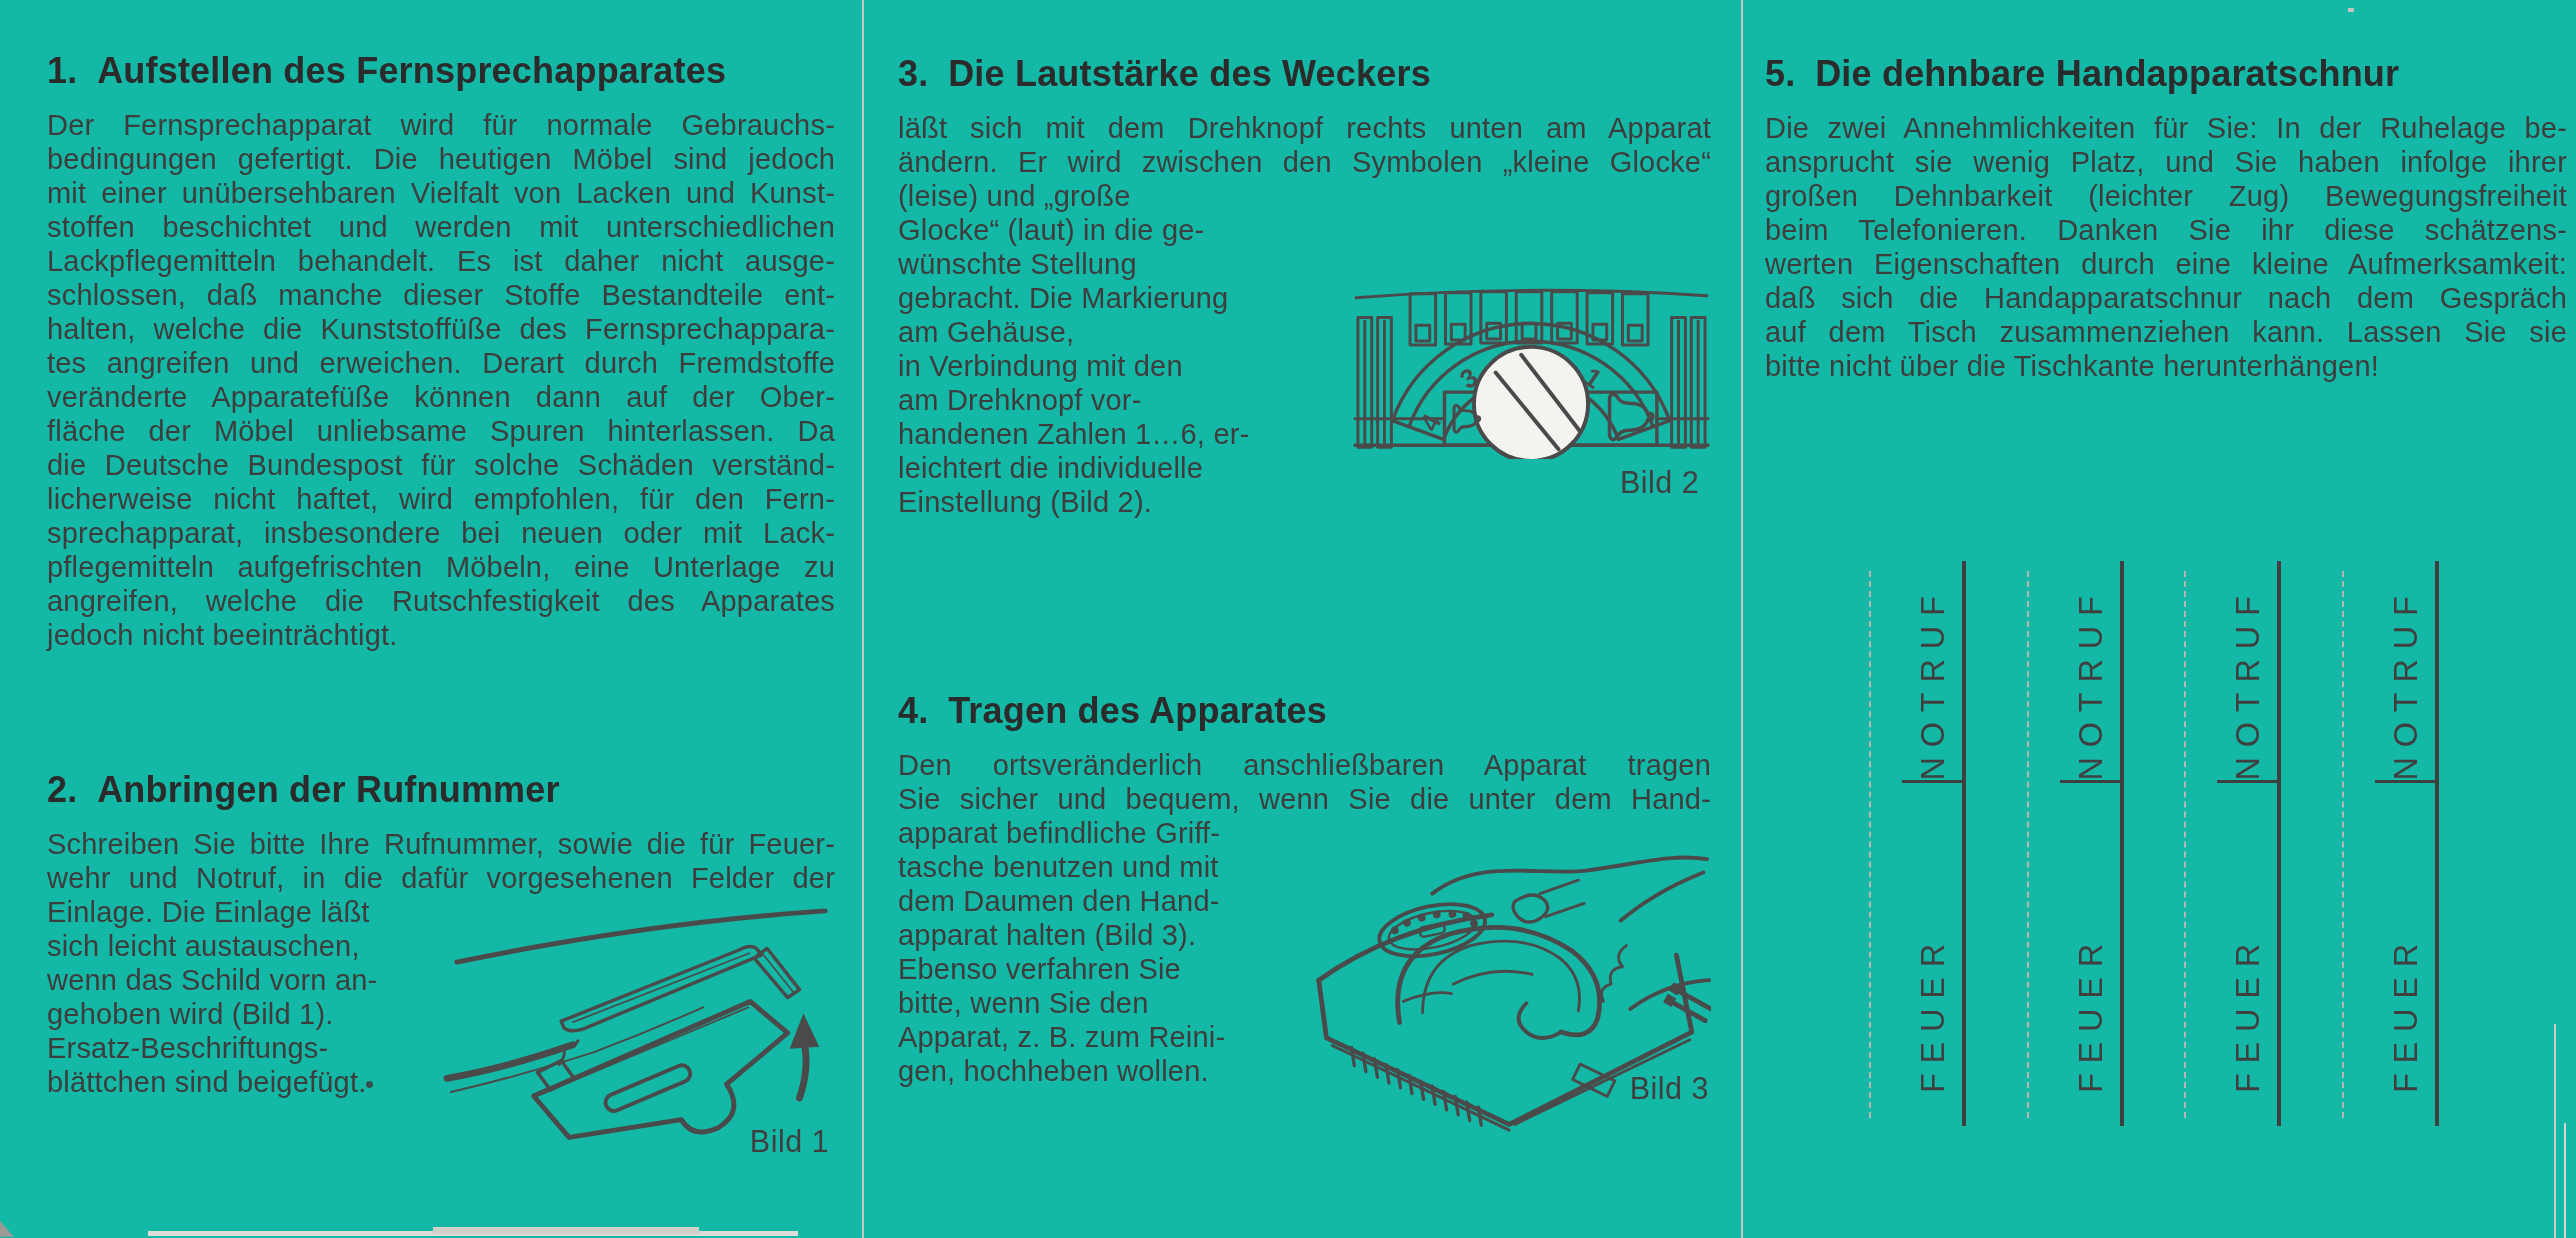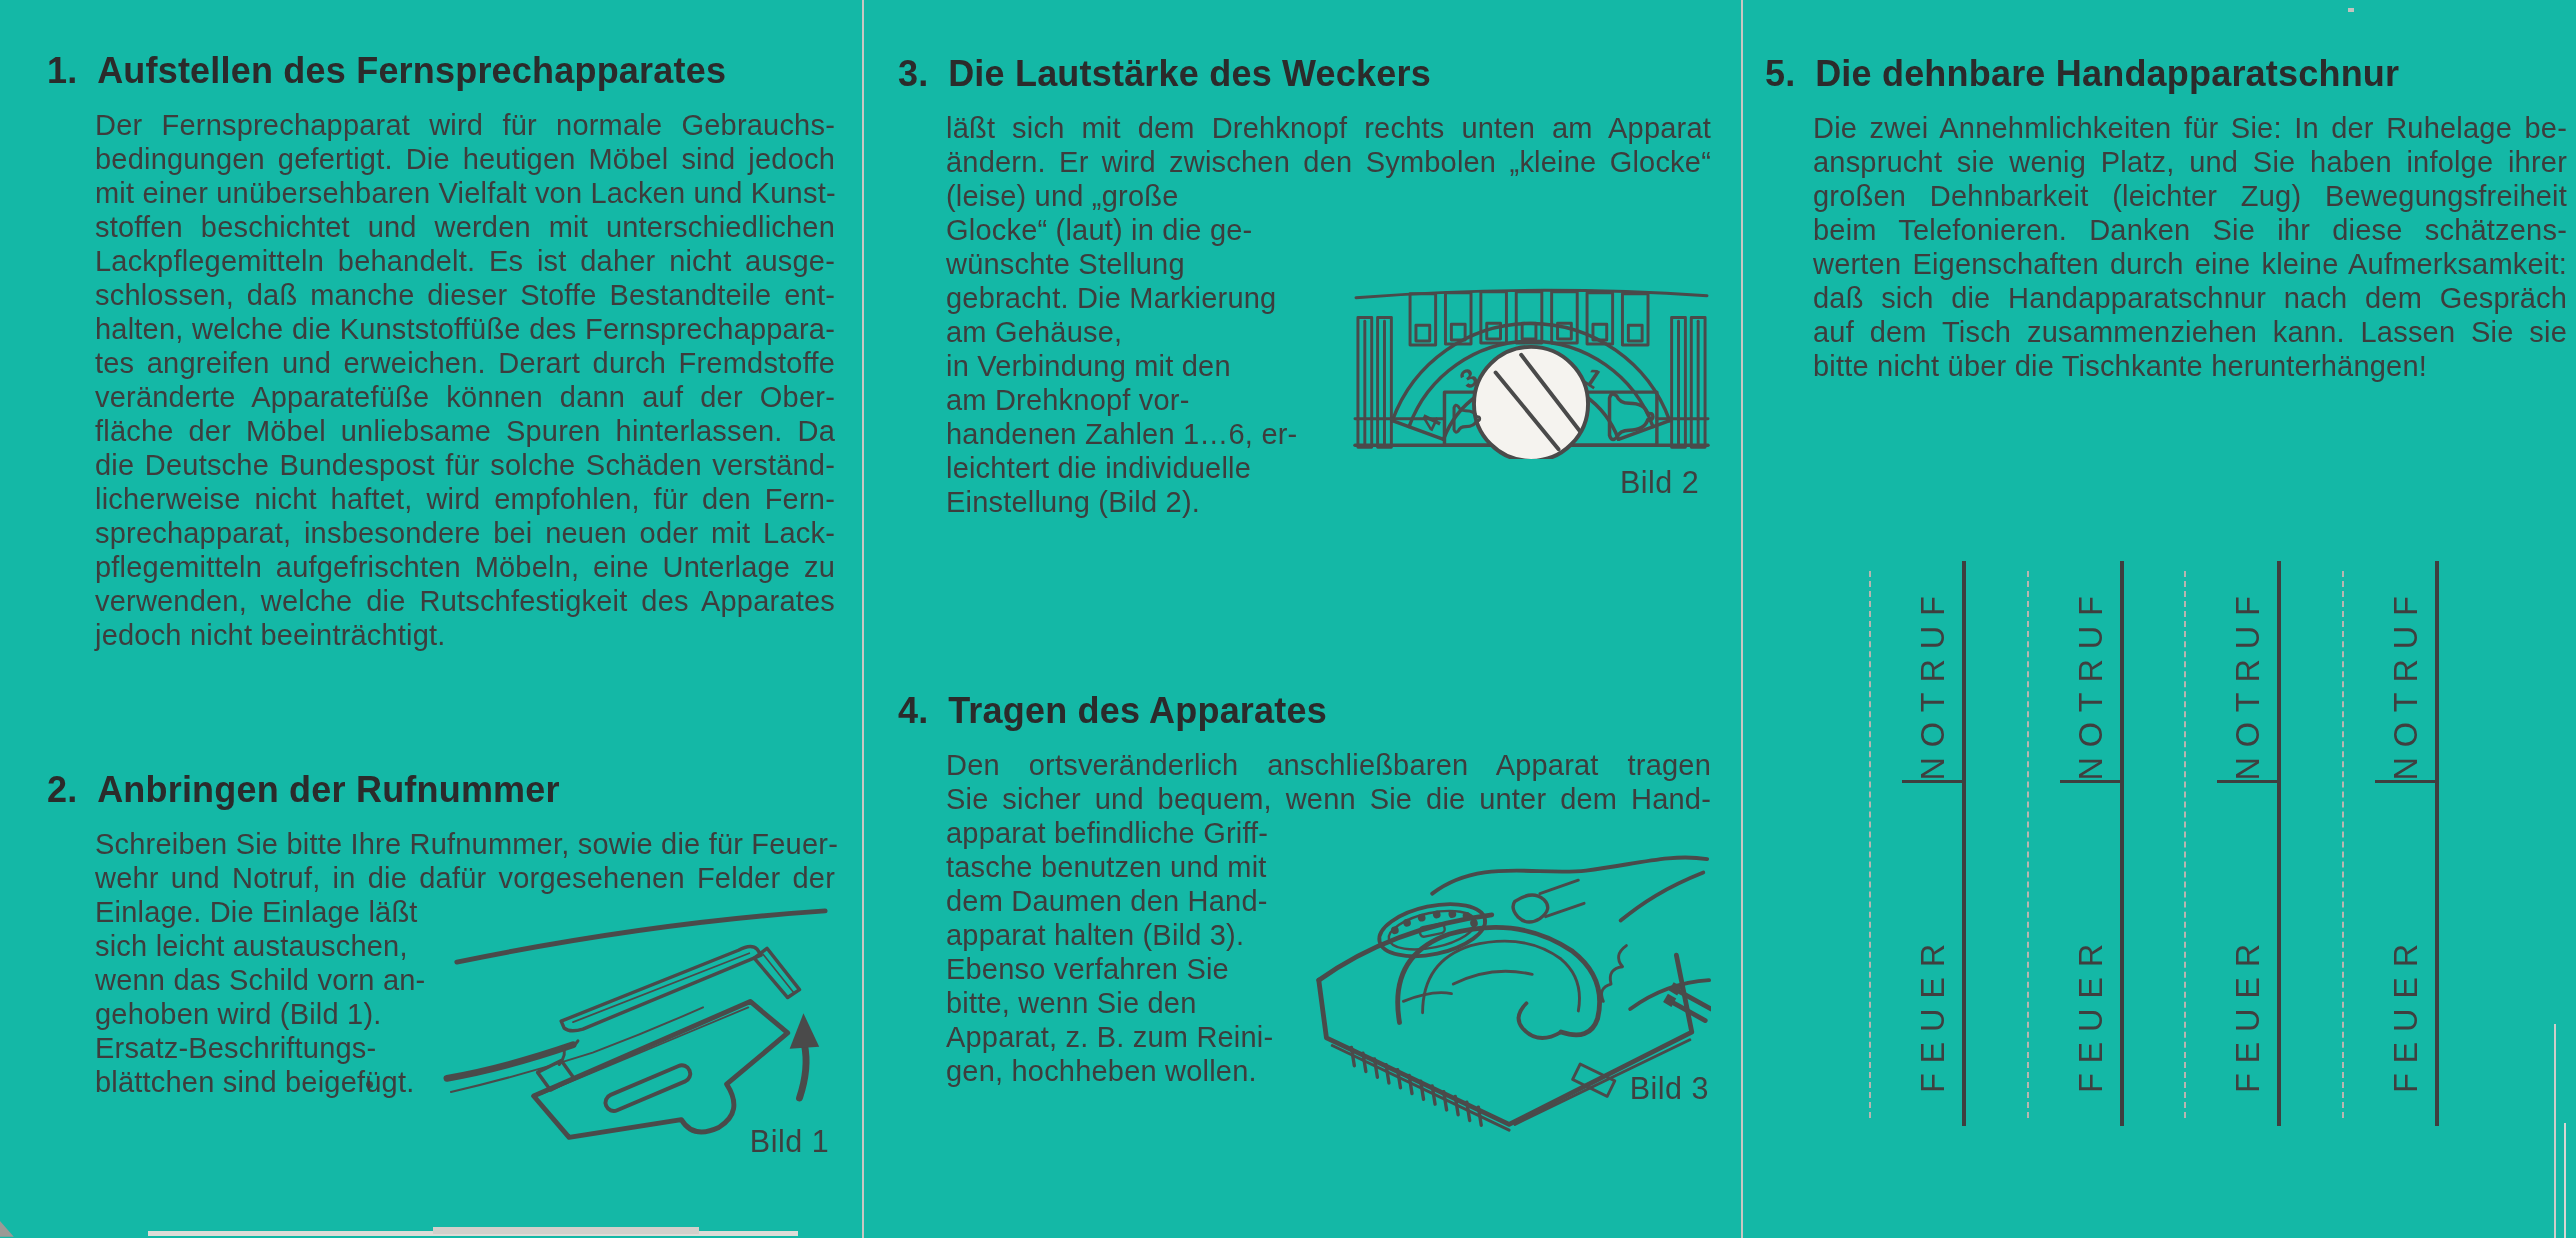--- a/index.html
+++ b/index.html
@@ -10,21 +10,21 @@
     color:#3d3d3d;
   }
   .fold { position:absolute; top:0; bottom:0; width:2px; background:#c9c6c1; }
   .col { position:absolute; top:0; height:1239px; }
   .section { position:absolute; left:0; right:0; }
   h2 {
     margin:0 0 17.7px 0; font-size:36px; line-height:39px; font-weight:bold;
     color:#2b2b2b; letter-spacing:0.2px; white-space:nowrap;
   }
   h2 .num { display:inline-block; margin-right:19.7px; }
-  .bodytext { font-size:29px; letter-spacing:0.2px;margin-left:48px; }
+  .bodytext { font-size:29px; letter-spacing:0.2px; }
   .jline { height:34px; line-height:34px; text-align:justify; text-align-last:justify; text-justify:inter-word; overflow:visible; white-space:nowrap; }
   .pline { height:34px; line-height:34px; white-space:nowrap; }
   .figure { float:right; position:relative; }
   .fig-caption { font-size:30.5px; color:#3f3f3f; letter-spacing:0.5px;text-align:right; }
   svg { display:block; }
   .sk  { stroke:#4a4a4a; fill:none; stroke-linecap:round; stroke-linejoin:round; }
   
   #emergency { position:absolute; left:1869px; top:561px; width:650px; height:565px; }
   .card { position:absolute; top:0; width:108px; height:565px; }
   .card .dash { position:absolute; left:0; top:9.8px; height:547px; border-left:2px dashed #b8b5b0; }
@@ -63,21 +63,21 @@
             <div class="jline">Lackpflegemitteln behandelt. Es ist daher nicht ausge-</div>
             <div class="jline">schlossen, daß manche dieser Stoffe Bestandteile ent-</div>
             <div class="jline">halten, welche die Kunststoffüße des Fernsprechappara-</div>
             <div class="jline">tes angreifen und erweichen. Derart durch Fremdstoffe</div>
             <div class="jline">veränderte Apparatefüße können dann auf der Ober-</div>
             <div class="jline">fläche der Möbel unliebsame Spuren hinterlassen. Da</div>
             <div class="jline">die Deutsche Bundespost für solche Schäden verständ-</div>
             <div class="jline">licherweise nicht haftet, wird empfohlen, für den Fern-</div>
             <div class="jline">sprechapparat, insbesondere bei neuen oder mit Lack-</div>
             <div class="jline">pflegemitteln aufgefrischten Möbeln, eine Unterlage zu</div>
-            <div class="jline">verwenden, welche die Rutschfestigkeit des Apparates</div>
+            <div class="jline">angreifen, welche die Rutschfestigkeit des Apparates</div>
           </div>
         <div>
             <div class="pline">jedoch nicht beeinträchtigt.</div>
           </div>
       </div>
     </div>
 
     <div class="section" style="top:770px;">
       <h2>
         <span class="num">2.</span><span>Anbringen der Rufnummer</span>

